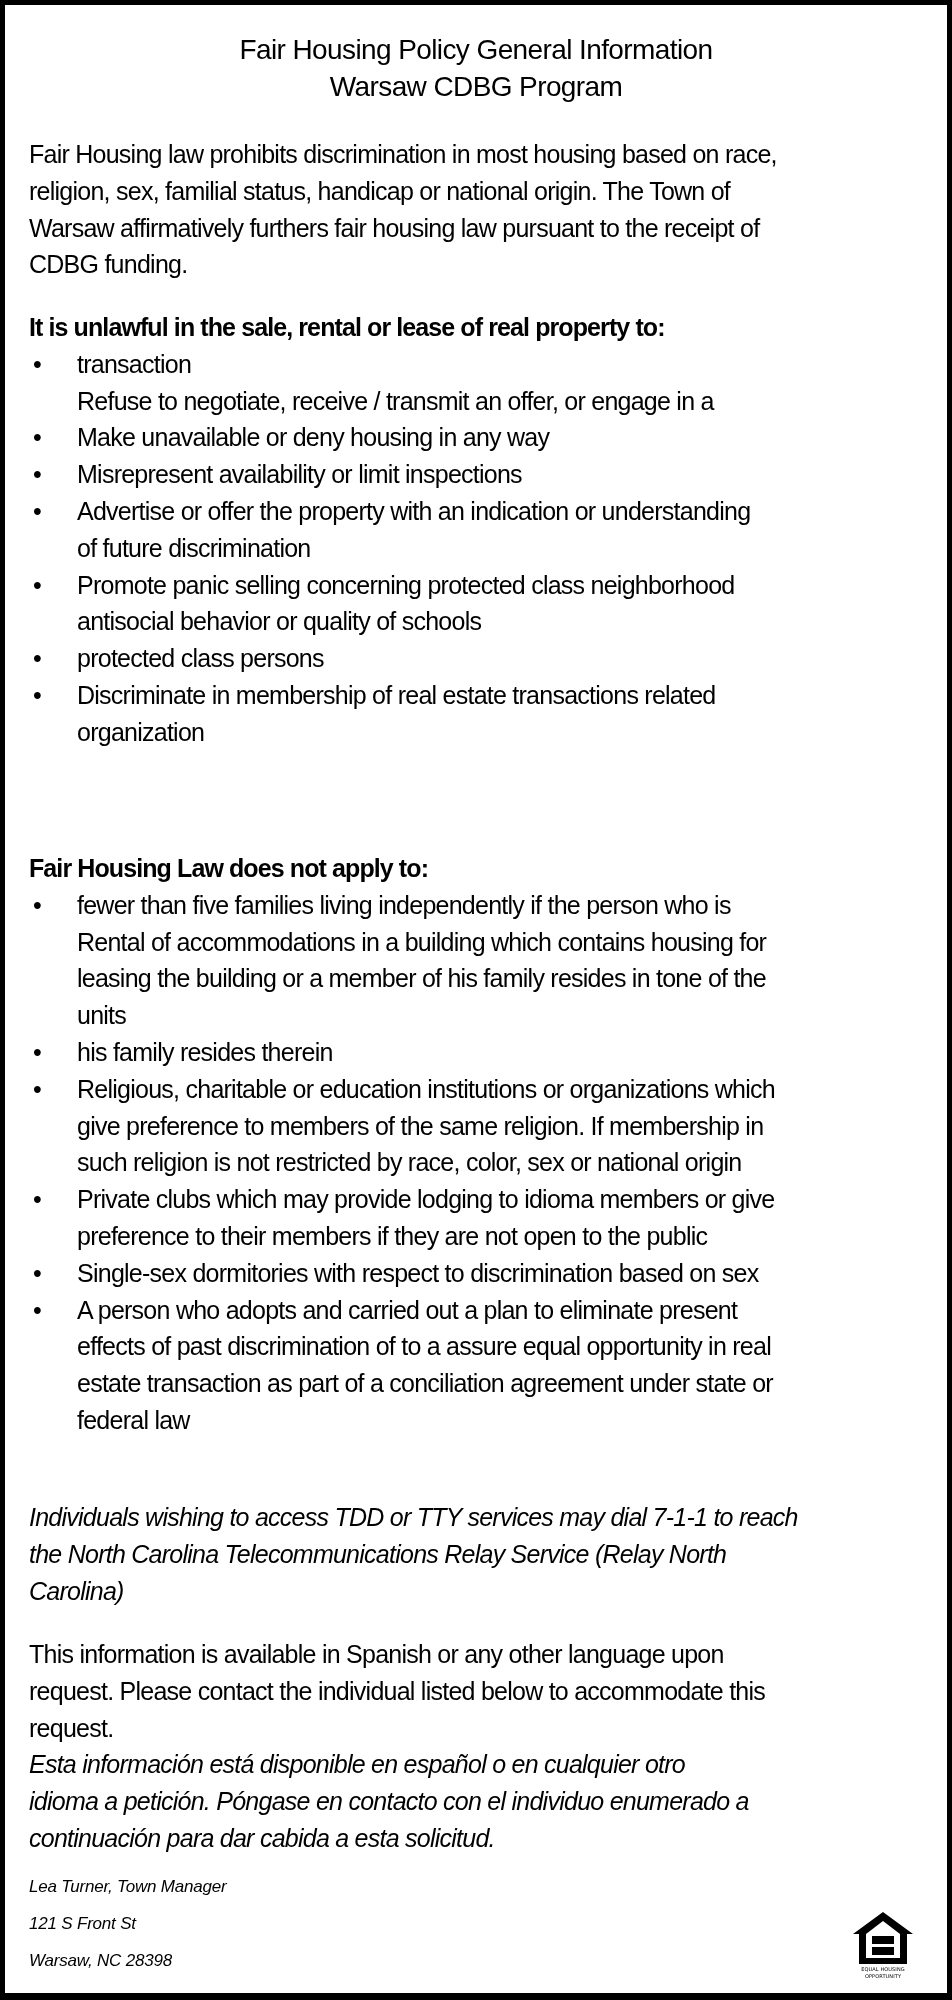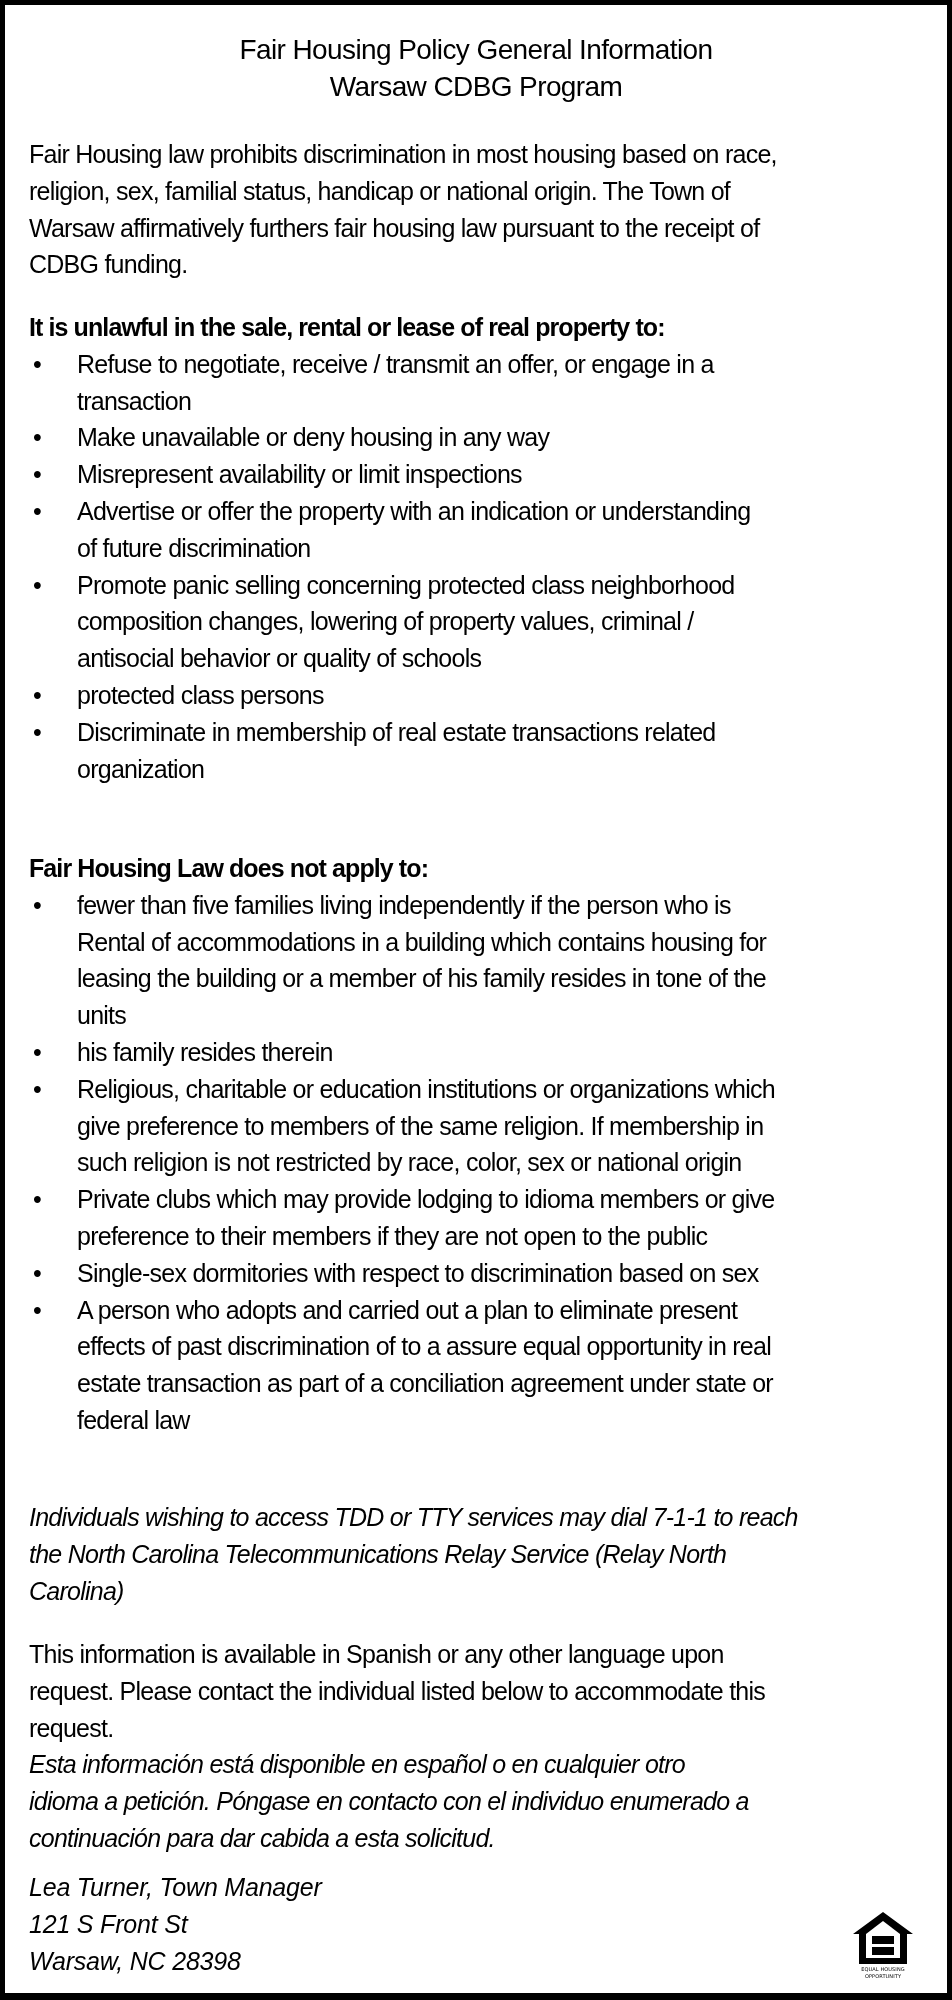--- a/index.html
+++ b/index.html
@@ -54,21 +54,21 @@
     width: 20px;
     font-size: 25px;
   }
   .bullet-item .txt { margin-left: 48px; }
   .italic { font-style: italic; }
   .contact {
     position: absolute;
     left: 24px;
     top: 1864px;
     font-style: italic;
-    font-size: 25px;
+    font-size: 17px;
     line-height: 36.8px;
     letter-spacing: -0.2px;
   }
   .eho {
     position: absolute;
     left: 847px;
     top: 1905px;
     width: 62px;
     height: 72px;
   }
@@ -100,22 +100,22 @@
     <span class="line">Warsaw affirmatively furthers fair housing law pursuant to the receipt of</span>
     <span class="line">CDBG funding.</span>
   </div>
 
   <div class="block" style="top:304px;">
     <span class="line heading">It is unlawful in the sale, rental or lease of real property to:</span>
 
     <div class="bullet-item">
       <span class="dot">•</span>
       <div class="txt">
+        <span class="line">transaction</span>
         <span class="line">Refuse to negotiate, receive / transmit an offer, or engage in a</span>
-        <span class="line">transaction</span>
       </div>
     </div>
     <div class="bullet-item">
       <span class="dot">•</span>
       <div class="txt">
         <span class="line">Make unavailable or deny housing in any way</span>
       </div>
     </div>
     <div class="bullet-item">
       <span class="dot">•</span>
@@ -127,21 +127,20 @@
       <span class="dot">•</span>
       <div class="txt">
         <span class="line">Advertise or offer the property with an indication or understanding</span>
         <span class="line">of future discrimination</span>
       </div>
     </div>
     <div class="bullet-item">
       <span class="dot">•</span>
       <div class="txt">
         <span class="line">Promote panic selling concerning protected class neighborhood</span>
-        <span class="line">composition changes, lowering of property values, criminal /</span>
         <span class="line">antisocial behavior or quality of schools</span>
       </div>
     </div>
     <div class="bullet-item">
       <span class="dot">•</span>
       <div class="txt">
         <span class="line">protected class persons</span>
       </div>
     </div>
     <div class="bullet-item">

